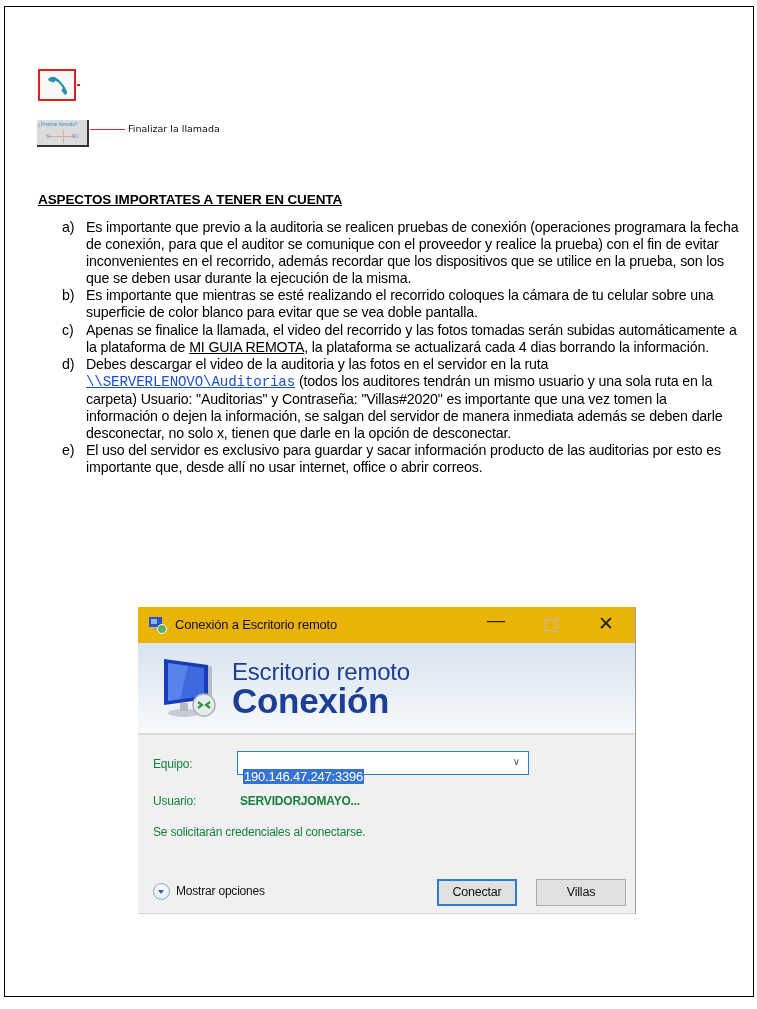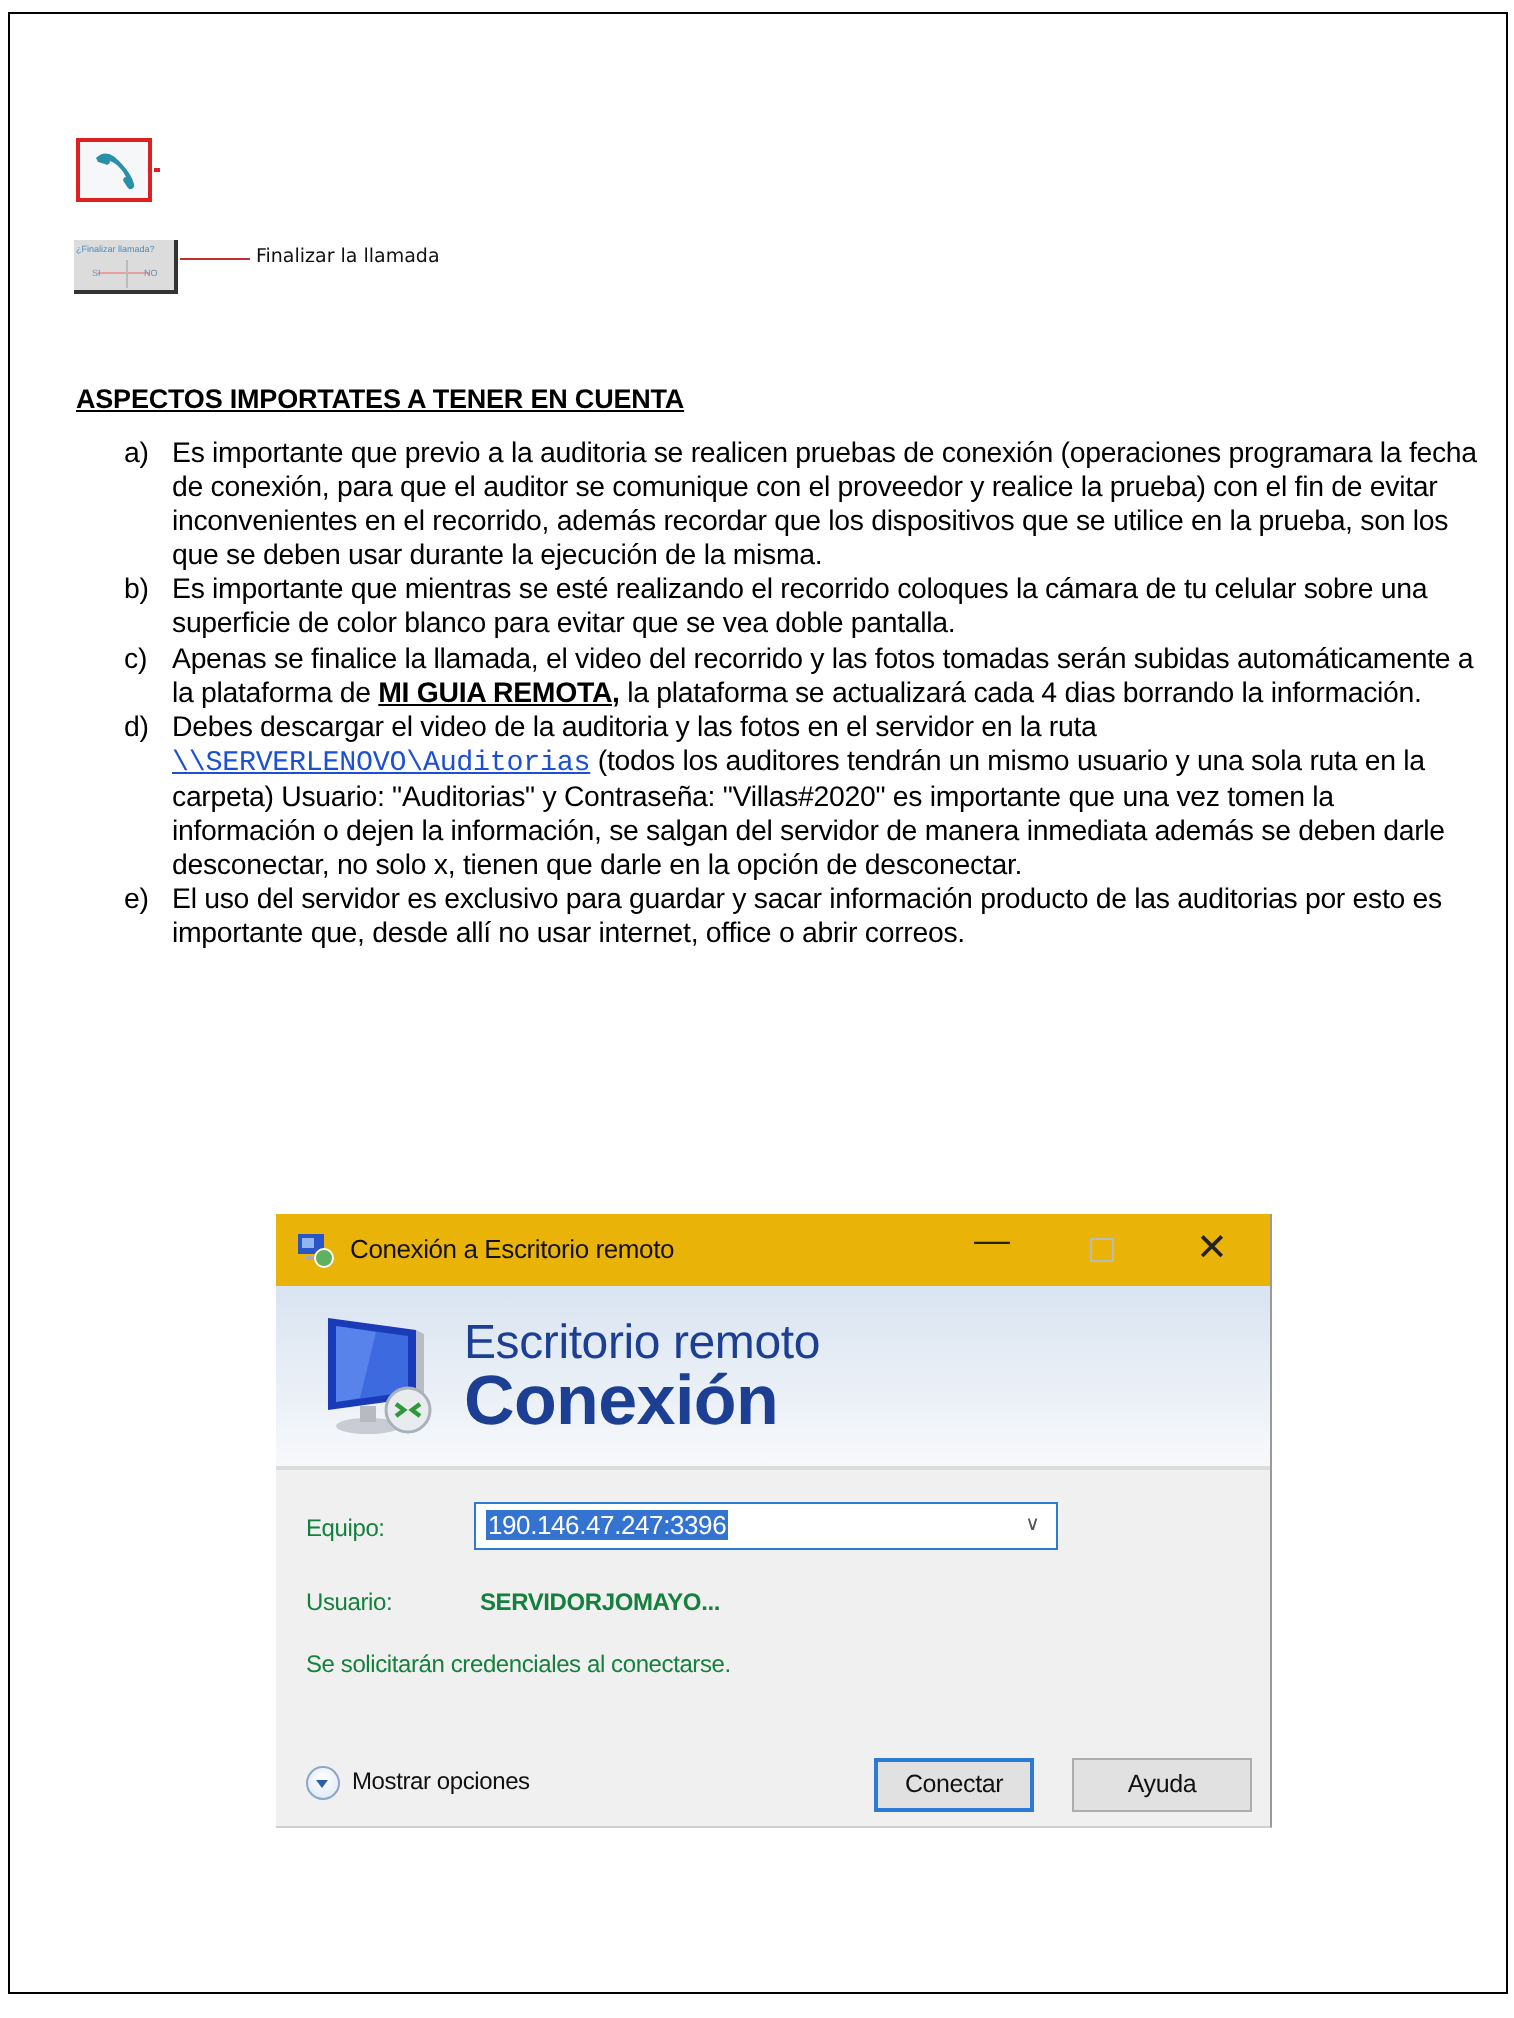--- a/index.html
+++ b/index.html
@@ -18,38 +18,38 @@
   .end-call-widget .pinkline { position:absolute; left:12px; top:16px; width:26px; height:1px; background:#e7a0a0; }
   .callout-line { position:absolute; left:90px; top:129px; width:35px; height:1px; background:#c03030; }
   .callout-label { position:absolute; left:128px; top:123px; font-family:"DejaVu Sans", sans-serif; font-size:9.5px; color:#111; }
 
   .section-title { position:absolute; left:38px; top:192px; font-size:13.5px; font-weight:bold; text-decoration:underline; letter-spacing:-0.1px; }
 
   .list { position:absolute; left:62px; top:219px; width:680px; font-size:14.2px; line-height:17.1px; letter-spacing:-0.15px; }
   .li { position:relative; padding-left:24px; }
   .li .marker { position:absolute; left:0; top:0; }
   .link { color:#1a4fd6; text-decoration:underline;font-family:Liberation Mono, monospace; }
-  .strong-u { font-weight:bold; text-decoration:underline; }
+  .strong-u { font-weight:normal; text-decoration:underline; }
 
   .rdp { position:absolute; left:138px; top:607px; width:498px; height:307px; background:#f0f0f0; border-right:1px solid #9a9a9a; border-bottom:1px solid #cfcfcf; box-sizing:border-box; font-family:"Liberation Sans", sans-serif; }
   .rdp .titlebar { position:absolute; left:0; top:0; width:497px; height:36px; background:#eab308; }
   .rdp .title-icon { position:absolute; left:10px; top:9px; }
   .rdp .title-text { position:absolute; left:37px; top:10px; font-size:13px; color:#111; letter-spacing:-0.2px; }
   .rdp .ctl { position:absolute; top:6px; font-size:18px; color:#222; cursor:pointer; }
   .rdp .ctl.min { left:349px; top:3px; }
   .rdp .ctl.max { left:407px; width:10px; height:10px; border:1px solid #bbb; top:12px; }
   .rdp .ctl.close { left:460px; top:5px; font-size:19px; }
   .rdp .banner { position:absolute; left:0; top:36px; width:497px; height:90px; background:linear-gradient(to bottom, #d9e4f1 0%, #e9eff6 55%, #f8f9fb 100%); border-bottom:2px solid #dcdcdc; }
   .rdp .banner-icon { position:absolute; left:22px; top:12px; }
   .rdp .banner-line1 { position:absolute; left:94px; top:15px; font-size:24px; color:#1c3f94; letter-spacing:-0.2px; }
   .rdp .banner-line2 { position:absolute; left:94px; top:38px; font-size:35px; font-weight:bold; color:#1c3f94; letter-spacing:-0.3px; }
   .rdp .lbl { position:absolute; font-size:12px; color:#15803d; letter-spacing:-0.2px; }
   .rdp .equipo-lbl { left:15px; top:150px; }
   .rdp .combo { position:absolute; left:99px; top:144px; width:292px; height:24px; background:#fff; border:1px solid #2b7bd6; box-sizing:border-box; }
-  .rdp .combo .val { position:absolute; left:5px; top:3px; background:#3573d1; color:#fff; font-size:13px; padding:0 1px; letter-spacing:-0.2px; }
+  .rdp .combo .val { position:absolute; left:5px; top:17px; background:#3573d1; color:#fff; font-size:13px; padding:0 1px; letter-spacing:-0.2px; }
   .rdp .combo .chev { position:absolute; right:8px; top:4px; font-size:10px; color:#555; }
   .rdp .usuario-lbl { left:15px; top:187px; }
   .rdp .usuario-val { left:102px; top:187px;font-weight:bold; }
   .rdp .creds { left:15px; top:218px; }
   .rdp .opts { position:absolute; left:15px; top:276px; font-size:12px; color:#111; letter-spacing:-0.2px; }
   .rdp .opts .circ { display:inline-block; width:15px; height:15px; border-radius:50%; border:1px solid #8aa6cc; background:radial-gradient(circle at 50% 35%, #fff, #dbe6f4); vertical-align:middle; position:relative; margin-right:6px; }
   .rdp .opts .circ::after { content:""; position:absolute; left:4px; top:6px; border-left:3.5px solid transparent; border-right:3.5px solid transparent; border-top:4px solid #2c5ea8; }
   .rdp .btn { position:absolute; top:272px; height:27px; font-size:12.5px; color:#111; background:#e1e1e1; border:1px solid #adadad; box-sizing:border-box; text-align:center; line-height:25px; letter-spacing:-0.2px; cursor:pointer; }
   .rdp .btn.primary { left:299px; width:80px; border:2px solid #2b7bd6; line-height:23px; }
   .rdp .btn.help { left:398px; width:90px; }
@@ -137,14 +137,14 @@
     <span class="chev">∨</span>
   </div>
   <span class="lbl usuario-lbl">Usuario:</span>
   <span class="lbl usuario-val">SERVIDORJOMAYO...</span>
   <span class="lbl creds">Se solicitarán credenciales al conectarse.</span>
 
   <div class="opts">
     <span class="circ"></span><span>Mostrar opciones</span>
   </div>
   <div class="btn primary">Conectar</div>
-  <div class="btn help">Ayuda</div>
+  <div class="btn help">Villas</div>
 </div>
 
 </body></html>

